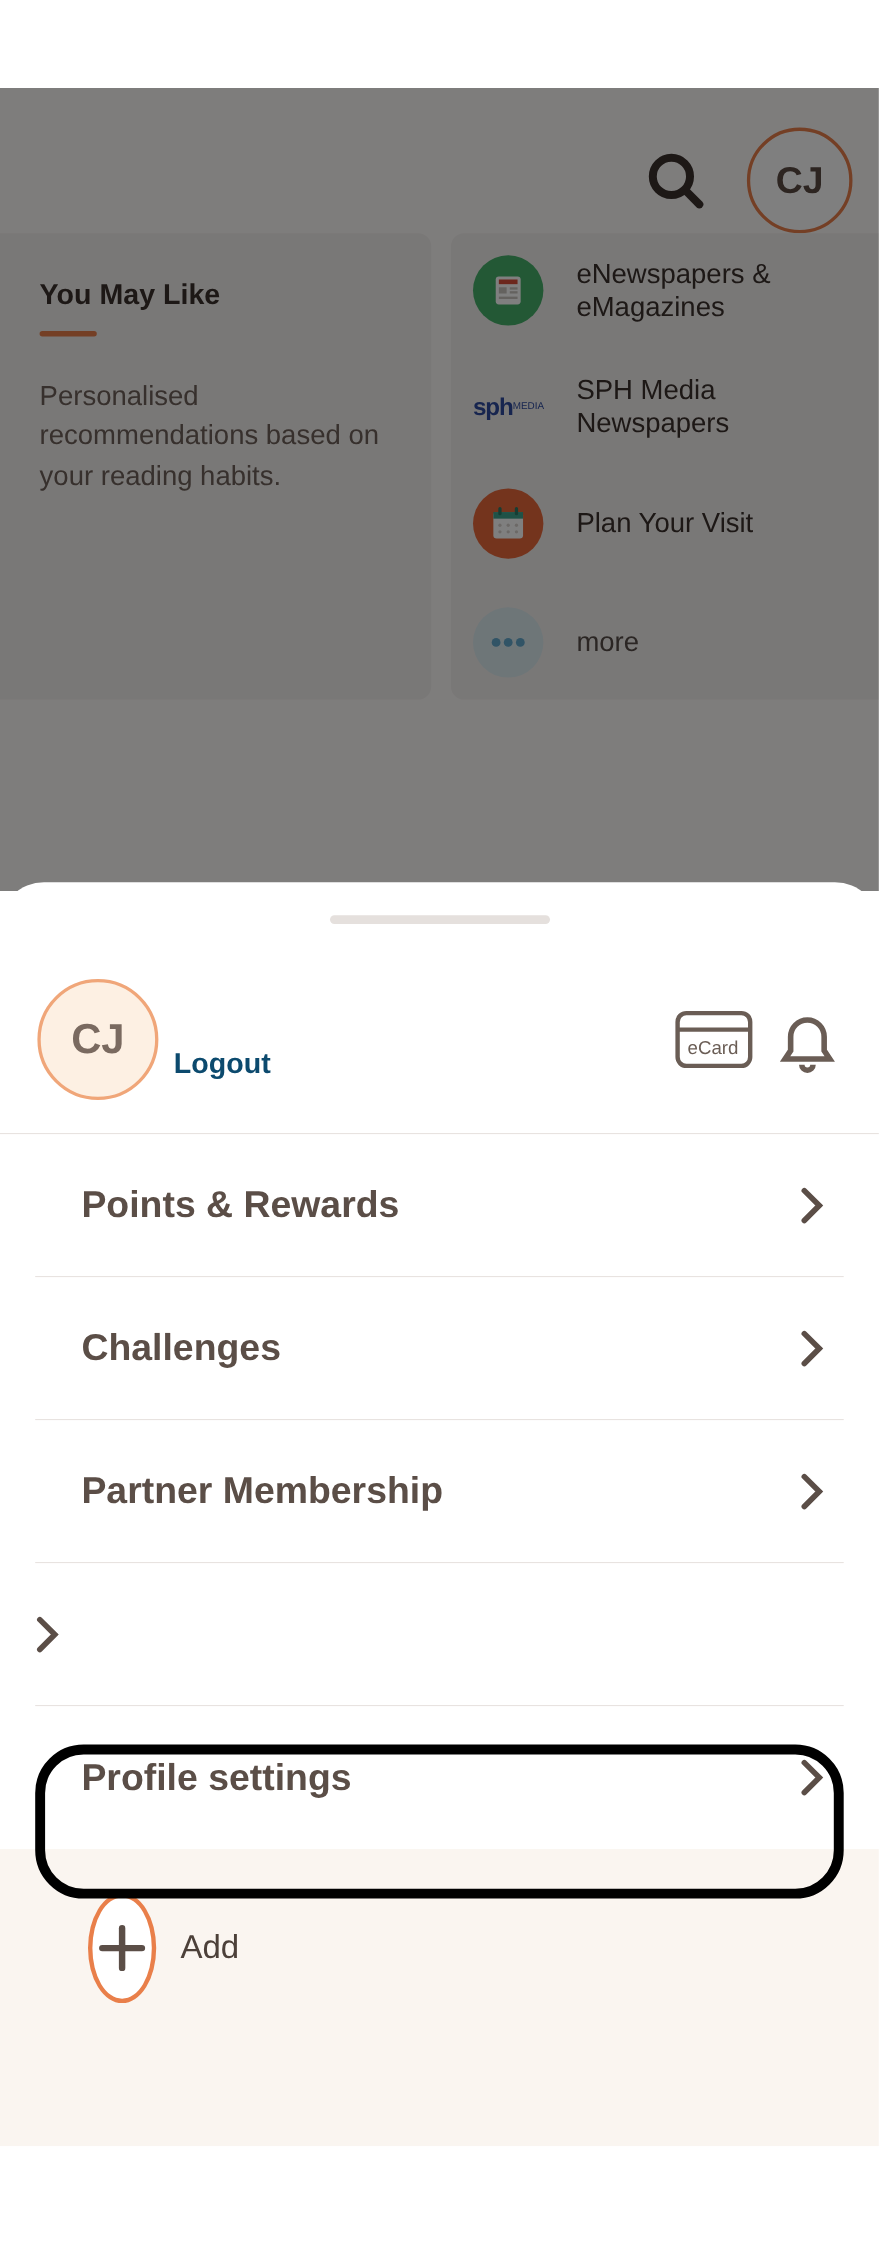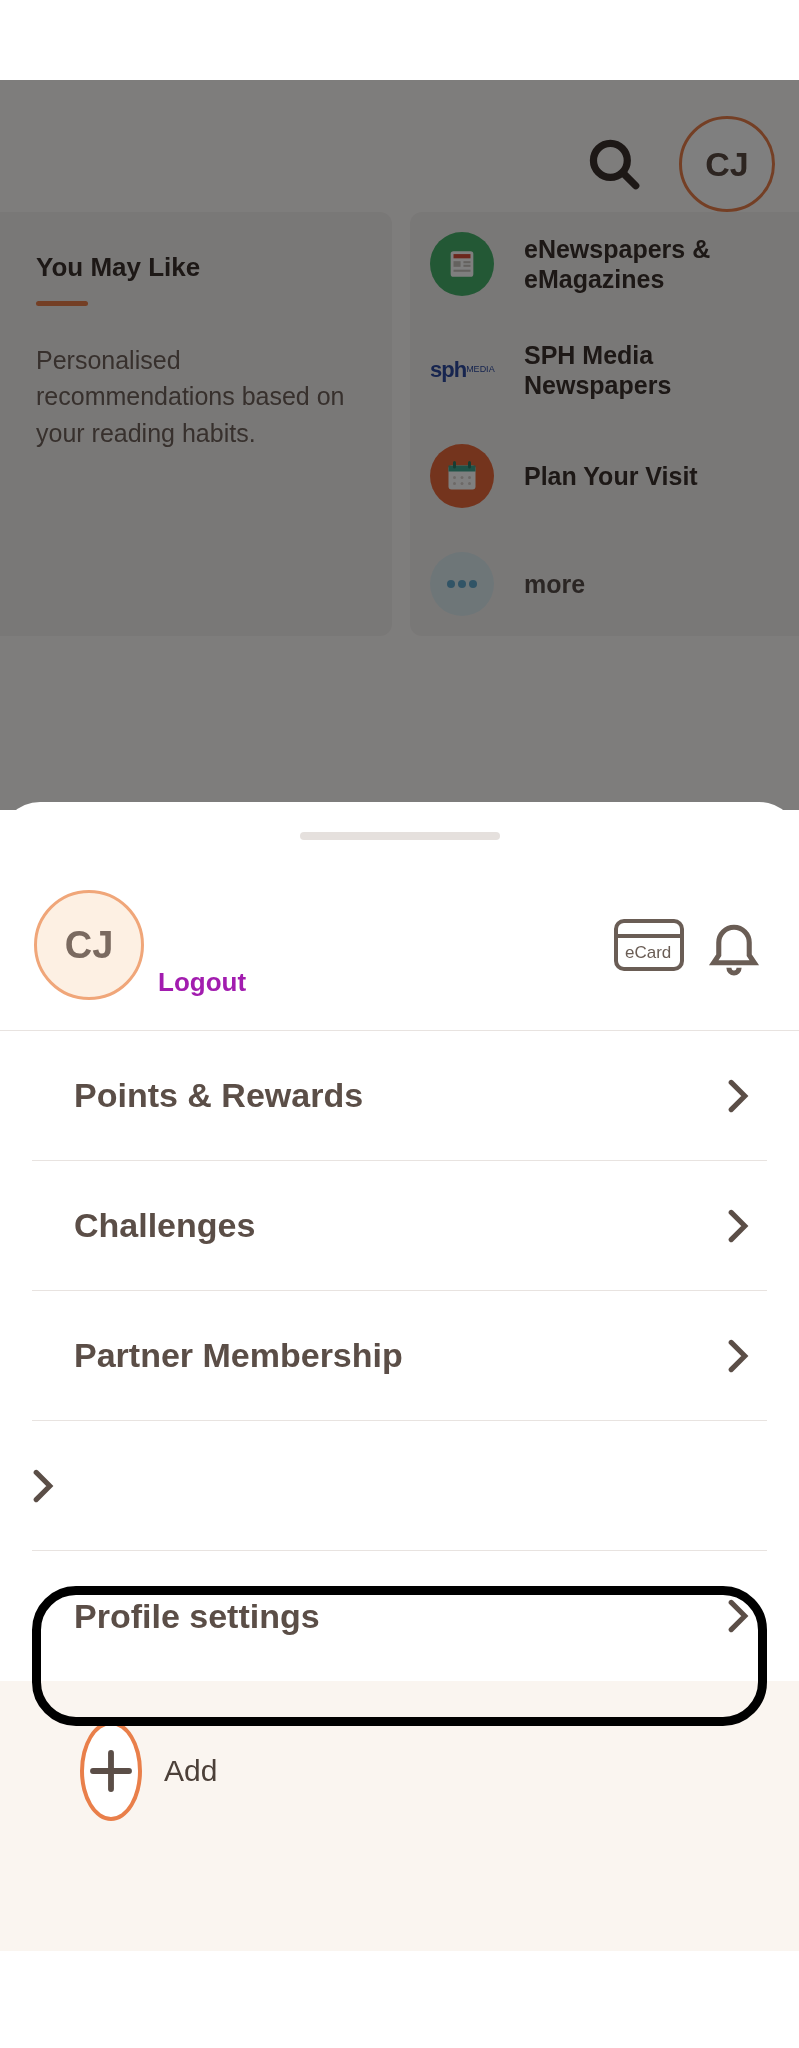--- a/index.html
+++ b/index.html
@@ -19,30 +19,30 @@
   .card-like { background:#f3f0ee; border-radius: 0 12px 12px 0; padding: 40px 28px 40px 36px; width: 392px; }
   .card-title { font-size:26px; font-weight:800; color:#3b312d; margin-bottom: 18px; }
   .card-underline { width:52px; height:5px; background:#e97f4a; border-radius:3px; margin-bottom: 36px; }
   .card-desc { font-size:25px; line-height:1.45; color:#6e615a; }
 
   .shortcuts { flex:1; background:#f3f0ee; border-radius:12px 0 0 12px; padding: 20px 20px; display:flex; flex-direction:column; gap:44px; }
   .shortcut { display:flex; align-items:center; gap:30px; }
   .sc-icon { width:64px; height:64px; border-radius:50%; display:flex; align-items:center; justify-content:center; font-size:14px; font-weight:700; color:#fff; flex:0 0 64px; }
   .sc-icon.green { background:#46b06b; }
   .sc-icon.orange { background:#e9683b; }
-  .sc-text { font-size:25px; font-weight:700; color:#3b312d; line-height:1.2; }
+  .sc-text { font-size:25px; font-weight:400; color:#3b312d; line-height:1.2; }
   .sph-text { font-size:22px; font-weight:800; color:#2e4b9f; letter-spacing:-1px; }
   .sph-sub { font-size:9px; color:#2e4b9f; margin-top:-3px; }
 
   
   .sheet { position:absolute; left:0; right:0; top:802px; background:#fff; border-radius:40px 40px 0 0; z-index:10; padding-top: 30px; }
   .drag-handle { width:200px; height:8px; background:#e5e0dd; border-radius:5px; margin: 0 auto 28px auto; }
   .sheet-header { display:flex; align-items:center; padding: 22px 34px 30px 34px; }
   .sheet-avatar { width:110px; height:110px; border-radius:50%; border:3px solid #f0a679; background:#fdf0e3; display:flex; align-items:center; justify-content:center; font-weight:800; font-size:38px; color:#7a6a60; }
-  .logout { color:#a21caf; font-weight:800; font-size:26px; margin-left: 14px; align-self:flex-end; margin-bottom:2px; }
+  .logout { color:#0c4a6e; font-weight:800; font-size:26px; margin-left: 14px; align-self:flex-end; margin-bottom:18px; }
   .sheet-header-icons { margin-left:auto; display:flex; gap:18px; align-items:center;text-align:right; }
 
   .sheet-divider { height:1px; background:#e8e3e0; }
 
   .menu { padding: 0 32px; }
   .menu-item { display:flex; align-items:center; justify-content:space-between; height:130px; border-bottom:1px solid #e8e3e0; }
   .menu-item:last-child { border-bottom:none; }
   .menu-label { font-size:34px; font-weight:700; color:#5b4e47; padding-left:42px; }
   .chevron { padding-right:18px; color:#5b4e47; }
 

